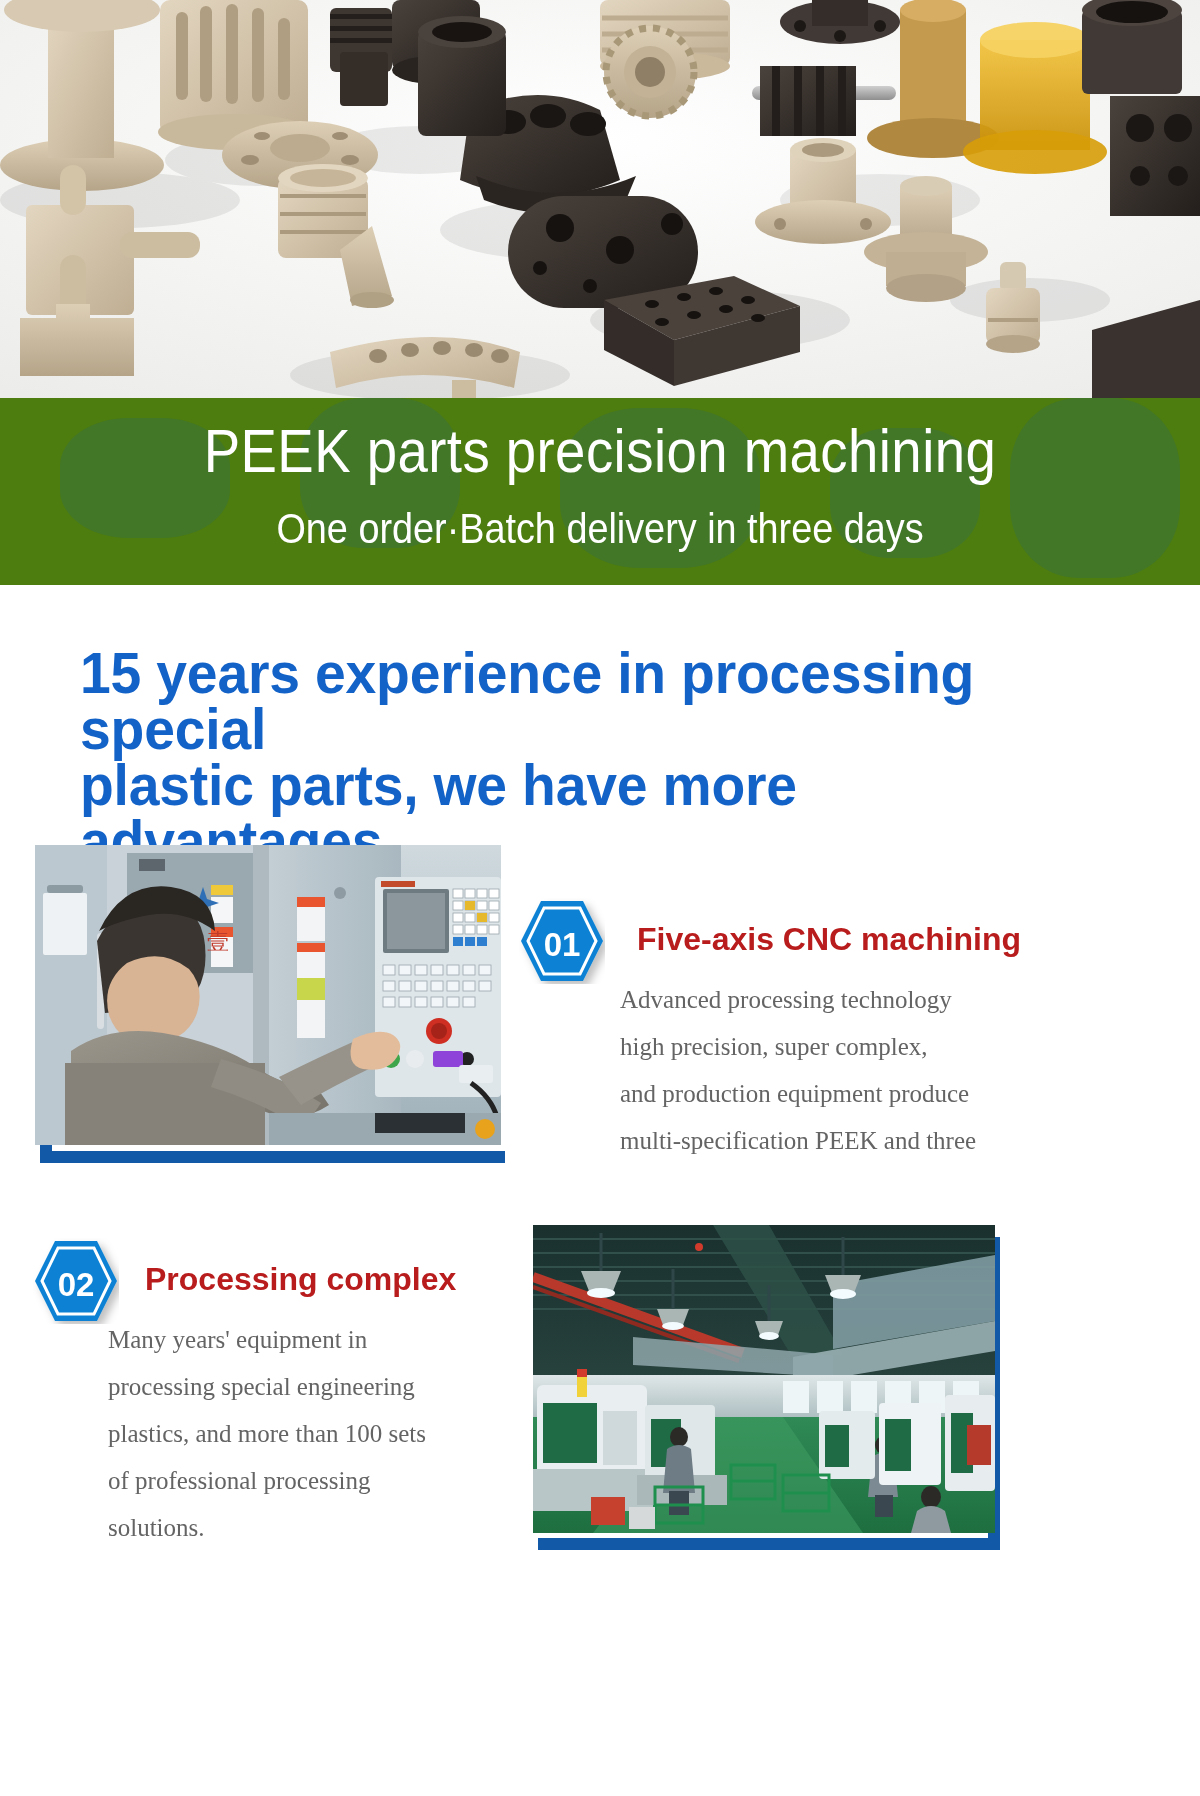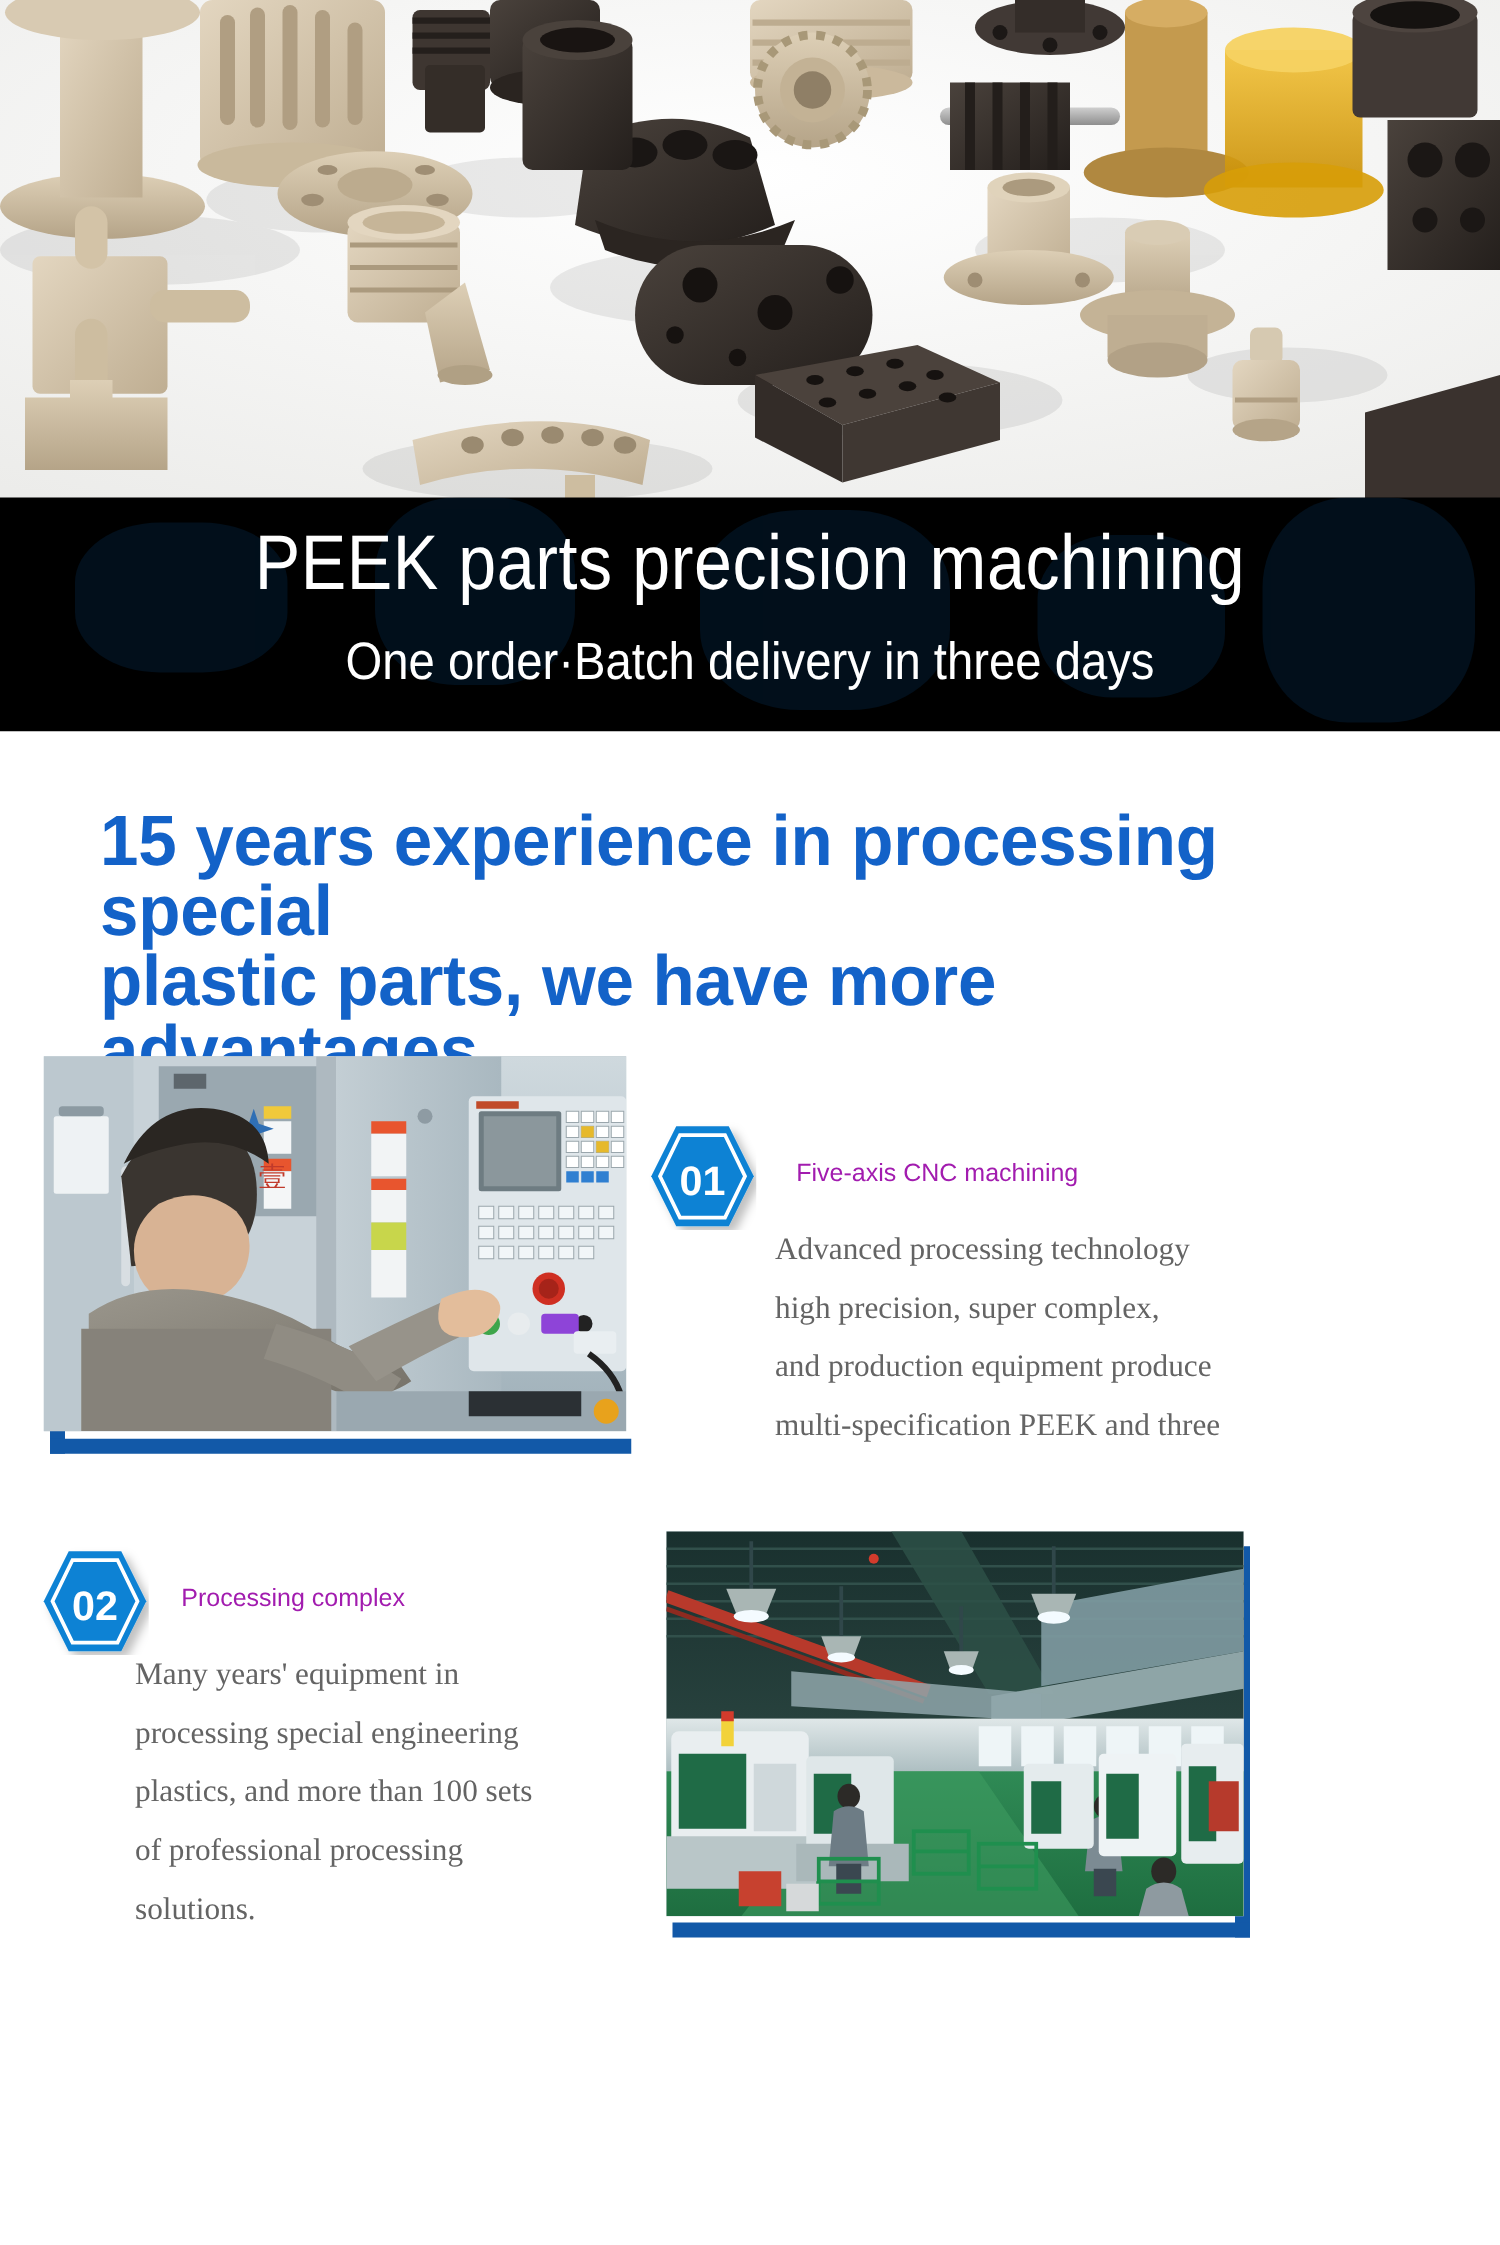--- a/index.html
+++ b/index.html
@@ -6,21 +6,21 @@
   body{width:1200px;height:1796px;position:relative;overflow:hidden;
        font-family:"Liberation Sans","DejaVu Sans",sans-serif;}
 
   
   .hero{position:absolute;left:0;top:0;width:1200px;height:400px;overflow:hidden;
         background:#f2f1ef;}
   .hero svg{display:block;width:1200px;height:400px;}
 
   
   .banner{position:absolute;left:0;top:398px;width:1200px;height:187px;
-          background:#000000;overflow:hidden;}
+          background:#4d7c0f;overflow:hidden;}
   .banner .ghost{position:absolute;inset:0;opacity:.16;}
   .banner .ghost i{position:absolute;background:#0a5ea8;border-radius:40%;display:block;}
   .banner-title{position:absolute;left:0;top:22px;width:1200px;text-align:center;
      color:#fff;font-size:62px;line-height:1;letter-spacing:.5px;
      font-family:"Liberation Sans Narrow","Liberation Sans",sans-serif;
      transform:scaleX(.88);transform-origin:center top;white-space:nowrap;}
   .banner-sub{position:absolute;left:0;top:110px;width:1200px;text-align:center;
      color:#fff;font-size:42px;line-height:1;
      font-family:"Liberation Sans Narrow","Liberation Sans",sans-serif;
      transform:scaleX(.9);transform-origin:center top;white-space:nowrap;}
@@ -36,21 +36,21 @@
   .framewrap{position:absolute;}
   .framewrap .bar{position:absolute;background:#1259a8;}
   .photo{position:absolute;overflow:hidden;background:#b9c6cc;}
   .photo svg{display:block;}
 
   
   .hex{position:absolute;width:86px;height:86px;}
   .hex svg{display:block;width:86px;height:86px;}
 
   
-  .sec-title{position:absolute;color:#a21caf;font-weight:normal;font-size:20px;
+  .sec-title{position:absolute;color:#b91c1c;font-weight:bold;font-size:32px;
              line-height:34px;white-space:nowrap;}
   .sec-body{position:absolute;color:#646464;font-size:25px;line-height:47px;font-family:Liberation Serif, serif;}
   .sec-body span{display:block;white-space:nowrap;}
 </style>
 </head>
 <body>
 
 <div class="hero">
   <svg viewBox="0 0 1200 400" preserveAspectRatio="none">
     <defs>

